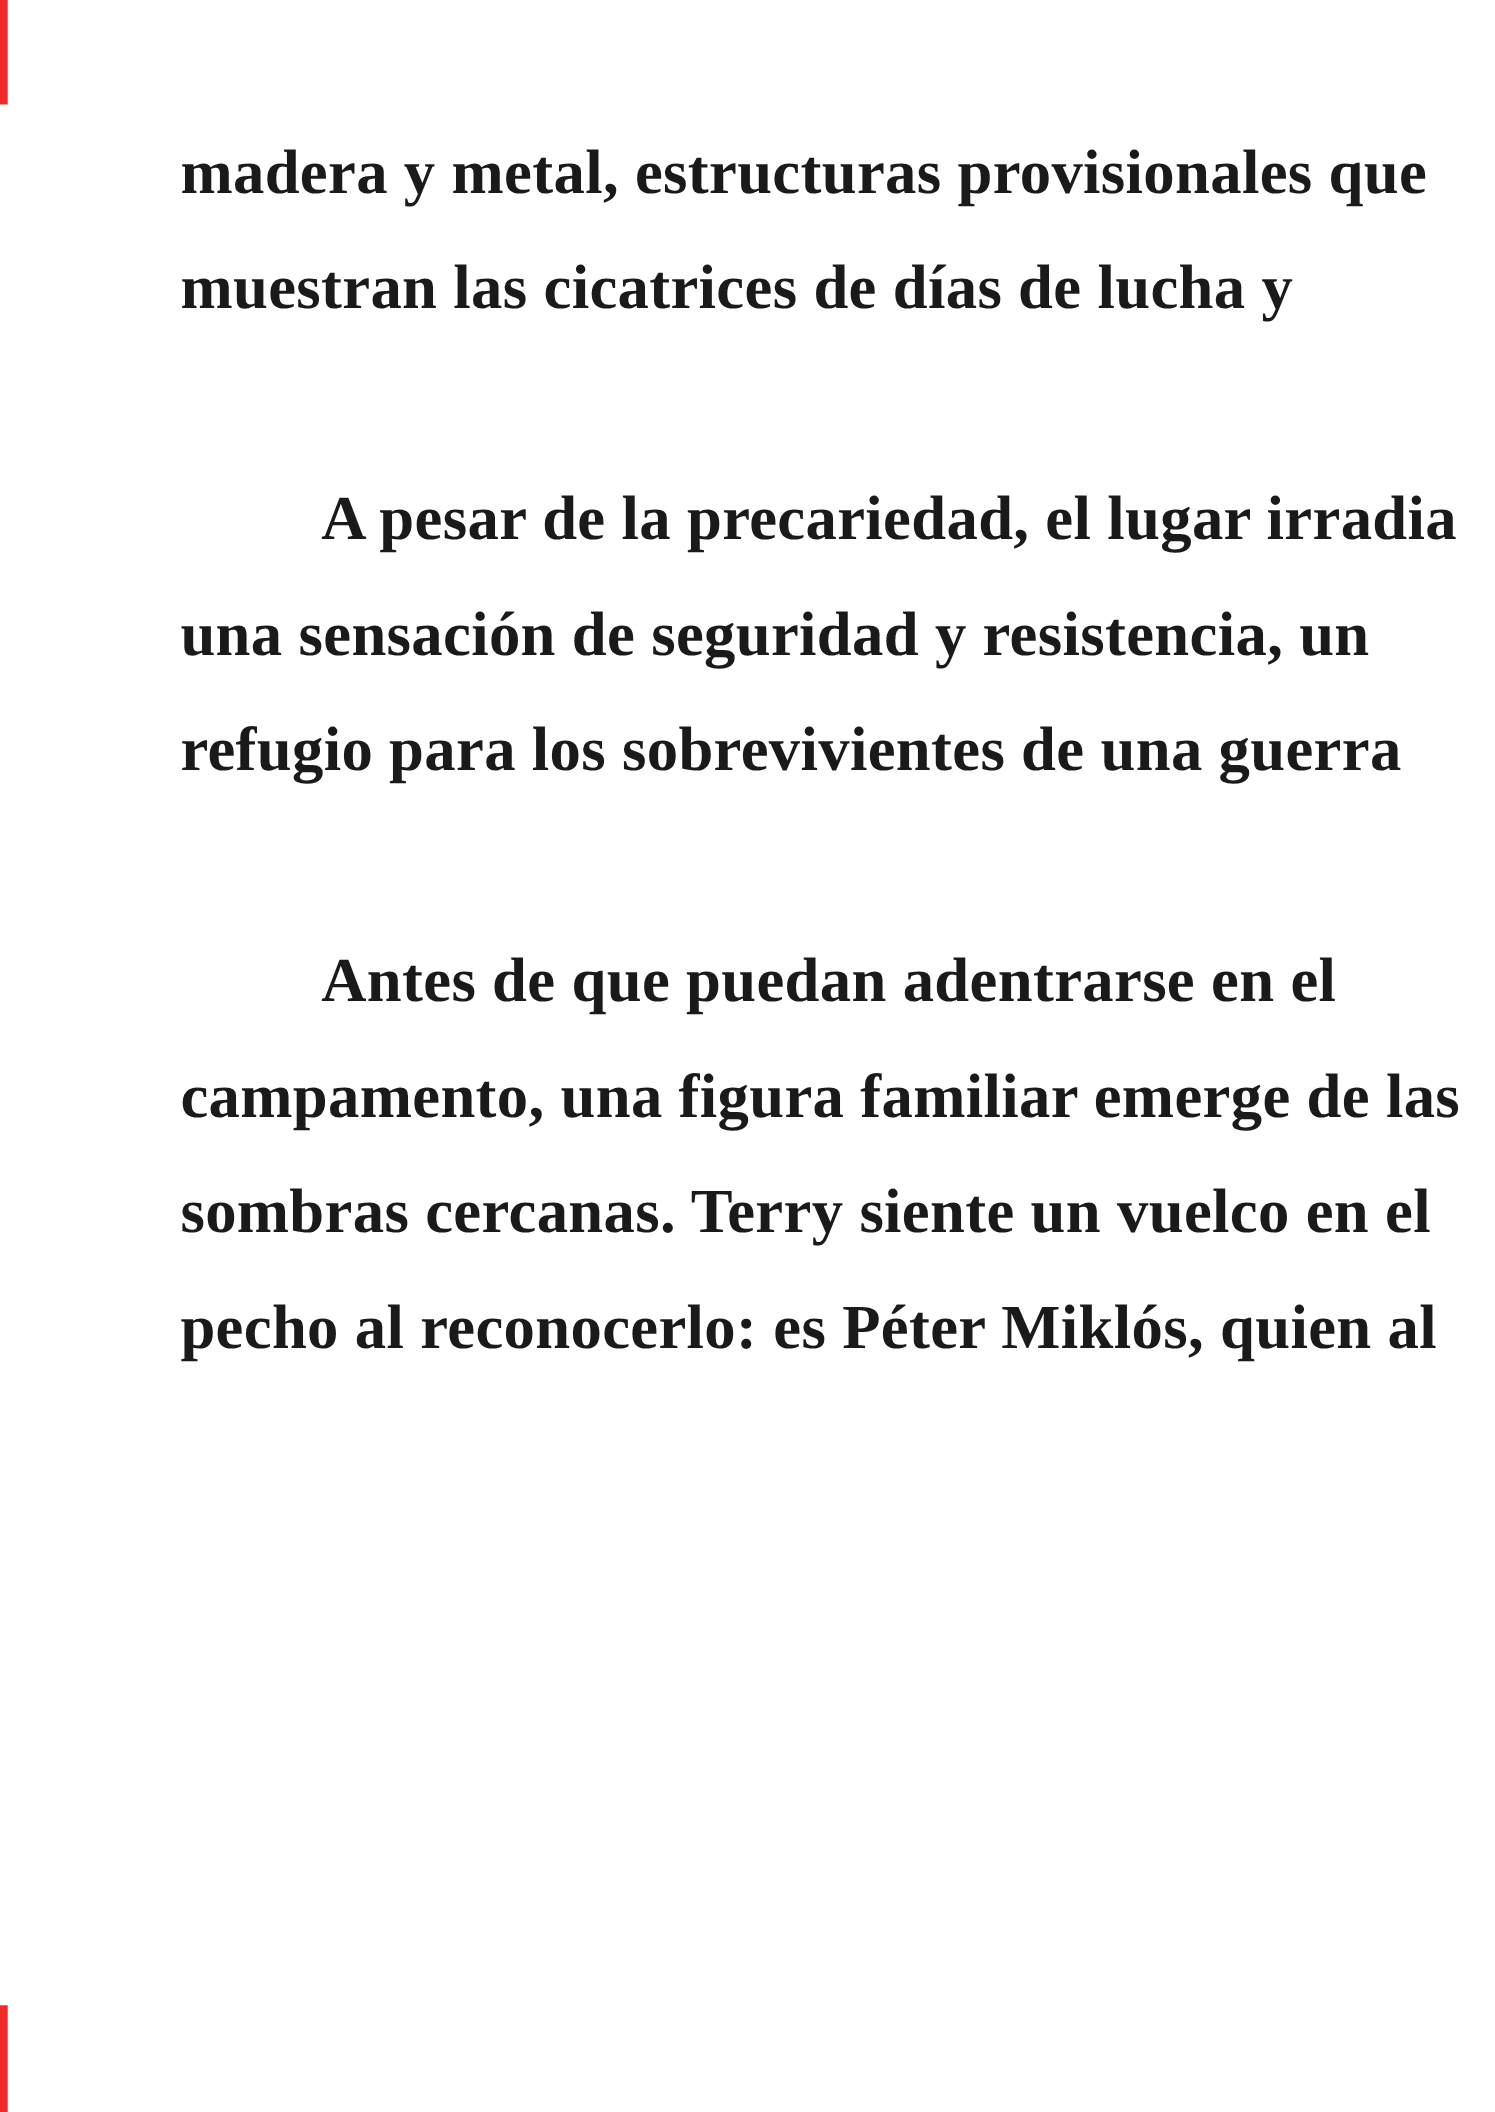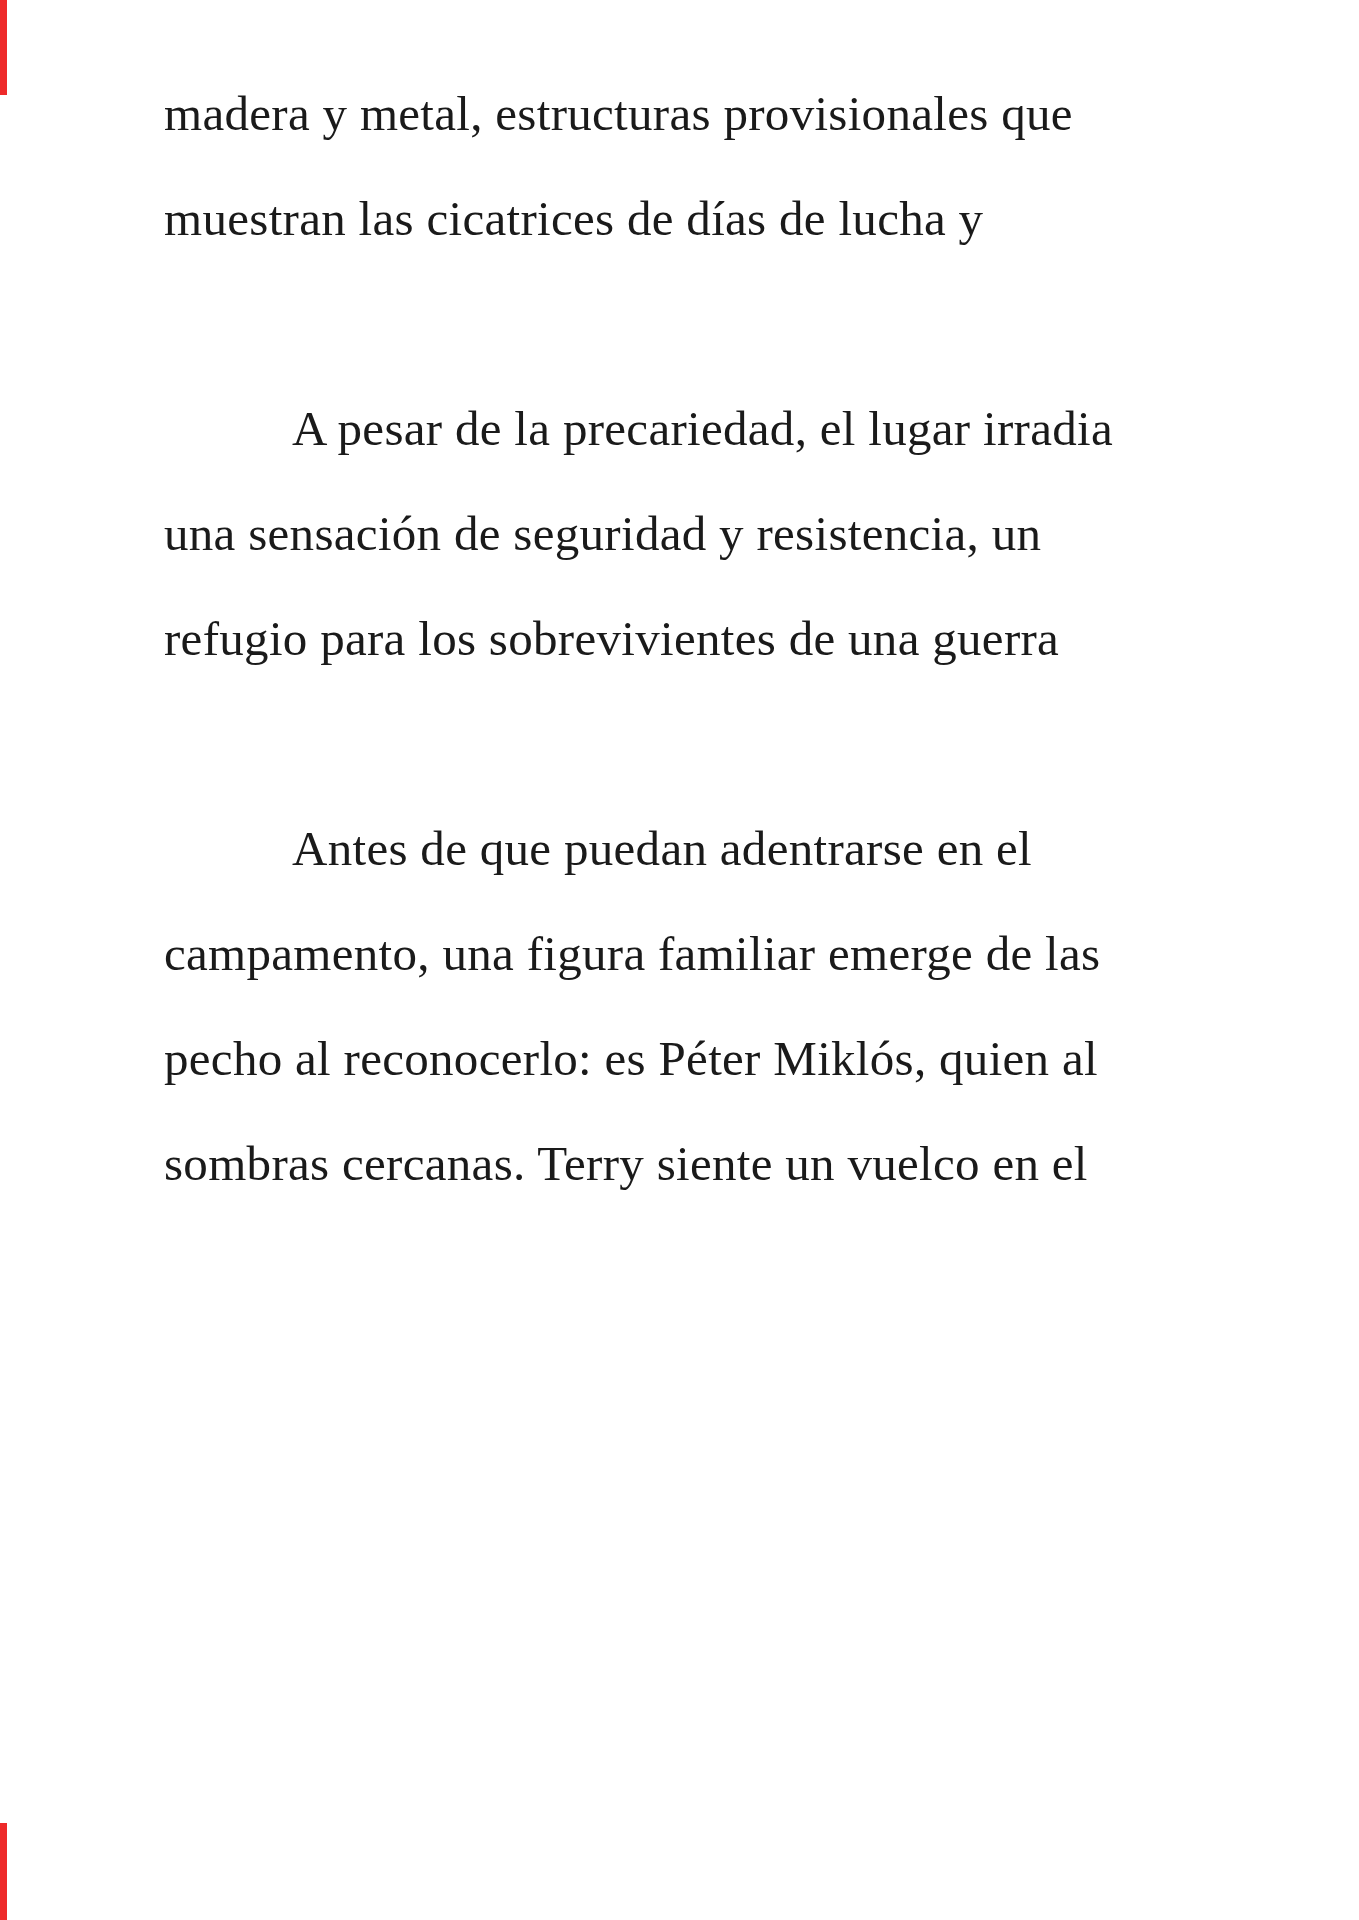--- a/index.html
+++ b/index.html
@@ -24,24 +24,24 @@
     left: 0;
     width: 7px;
   }
   .edge-marker.top { top: 0; height: 95px; }
   .edge-marker.bottom { bottom: 0; height: 97px; }
   .text-content {
     position: absolute;
     top: 0;
     left: 164px;
     right: 60px;
-    padding-top: 61px;
-    font-size: 49px;
+    padding-top: 104px;
+    font-size: 57px;
     line-height: 105px;
-    font-weight: 400;
+    font-weight: 700;
     letter-spacing: 0.3px;
     color: #1a1a1a;
   }
   .para {
     margin: 0 0 105px 0;
   }
   .line {
     white-space: nowrap;
   }
   .para.indent-first .line:first-child {
@@ -59,18 +59,18 @@
         <div class="line">muestran las cicatrices de días de lucha y</div>
       </div>
       <div class="para indent-first">
         <div class="line">A pesar de la precariedad, el lugar irradia</div>
         <div class="line">una sensación de seguridad y resistencia, un</div>
         <div class="line">refugio para los sobrevivientes de una guerra</div>
       </div>
       <div class="para indent-first">
         <div class="line">Antes de que puedan adentrarse en el</div>
         <div class="line">campamento, una figura familiar emerge de las</div>
+        <div class="line">sombras cercanas. Terry siente un vuelco en el</div>
         <div class="line">pecho al reconocerlo: es Péter Miklós, quien al</div>
-        <div class="line">sombras cercanas. Terry siente un vuelco en el</div>
       </div>
     </div>
   <div class="edge-marker bottom" style="background: rgb(238, 42, 42);"></div>
 </div>
 
 </body></html>

